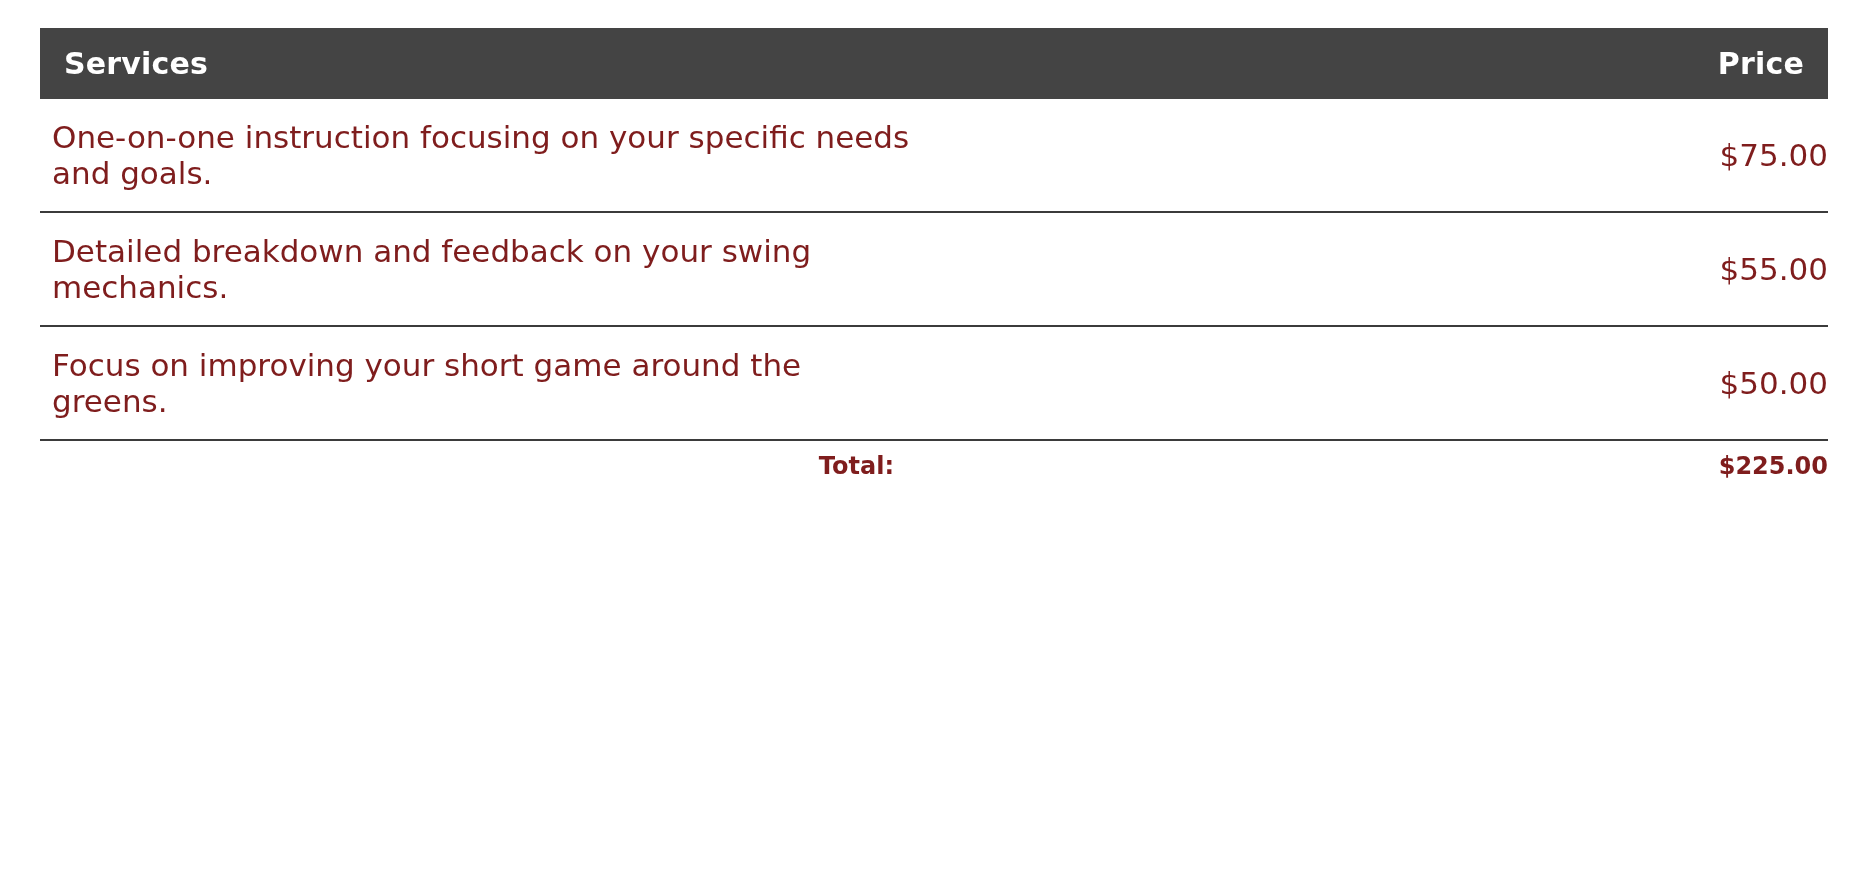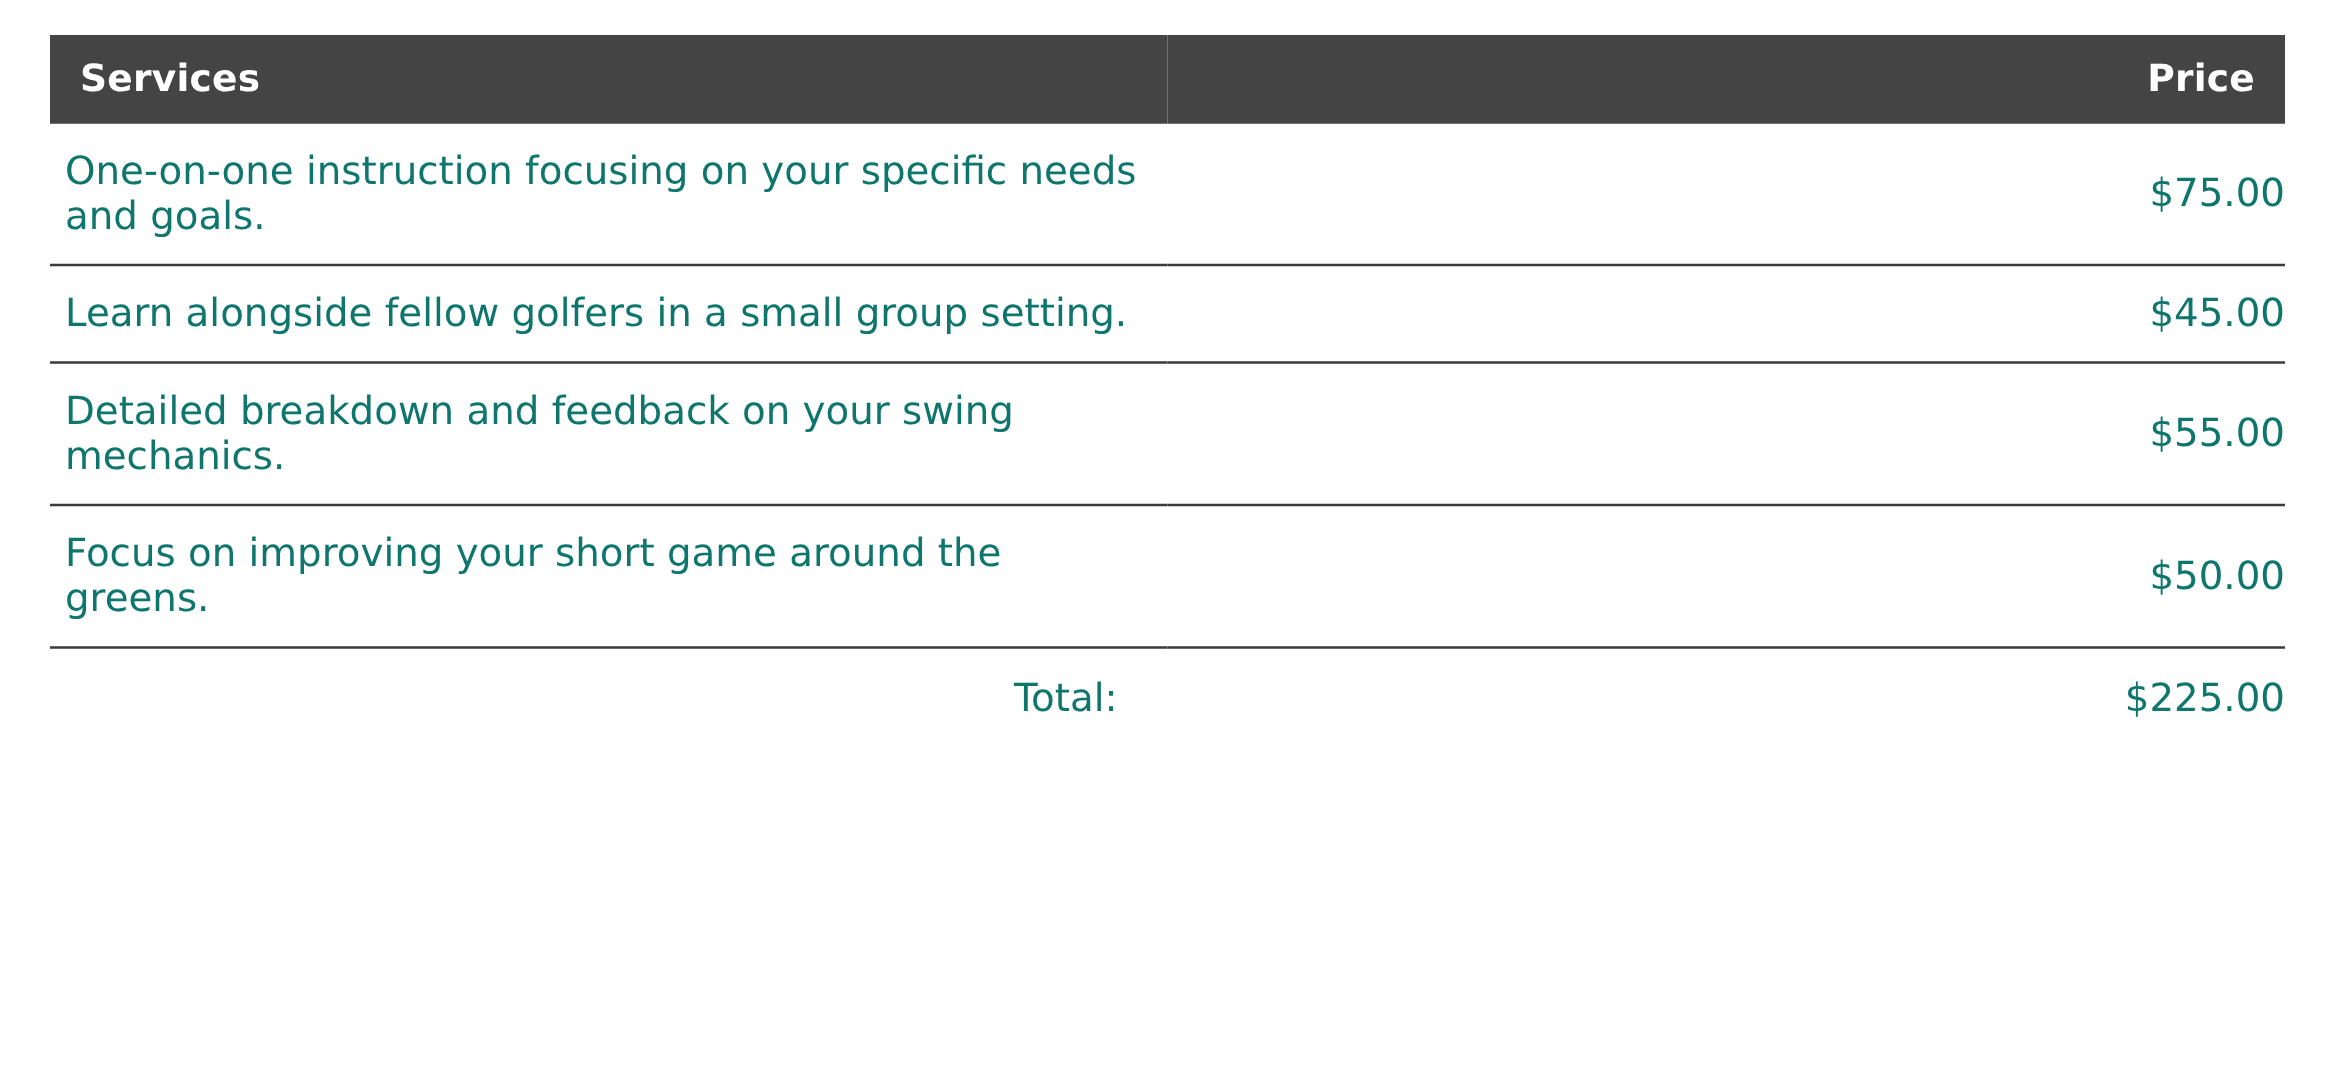--- a/index.html
+++ b/index.html
@@ -33,37 +33,37 @@
     padding: 18px 24px;
     text-align: left;
     letter-spacing: 0.2px;
   }
   .invoice-table thead th.price-col {
     text-align: right;
   }
   .invoice-table tbody td {
     font-size: 31px;
     font-weight: normal;
-    color: #0f766e;
+    color: #7f1d1d;
     padding: 20px 24px 20px 12px;
     border-bottom: 2px solid #3b3b3b;
     vertical-align: middle;
   }
   .invoice-table tbody td.price-col {
     text-align: right;
     padding-right: 0;
     width: 420px;
     white-space: nowrap;
     margin-top: 47px;
   }
   .invoice-table tbody tr.total-row td {
     border-bottom: none;
-    font-weight: normal;
-    font-size: 31px;
-    padding-top: 22px;
+    font-weight: bold;
+    font-size: 24px;
+    padding-top: 11px;
   }
   .total-label {
     text-align: right;
     padding-right: 40px !important;
   }
   .terms {
     margin-top: 42px;
     padding-left: 12px;
   }
   .terms-heading {
@@ -89,24 +89,20 @@
         <th>Services</th>
         <th class="price-col">Price</th>
       </tr>
     </thead>
     <tbody>
       <tr>
         <td>One-on-one instruction focusing on your specific needs and goals.</td>
         <td class="price-col">$75.00</td>
       </tr>
       <tr>
-        <td>Learn alongside fellow golfers in a small group setting.</td>
-        <td class="price-col">$45.00</td>
-      </tr>
-      <tr>
         <td>Detailed breakdown and feedback on your swing mechanics.</td>
         <td class="price-col">$55.00</td>
       </tr>
       <tr>
         <td>Focus on improving your short game around the greens.</td>
         <td class="price-col">$50.00</td>
       </tr>
       <tr class="total-row">
         <td class="total-label">Total:</td>
         <td class="price-col">$225.00</td>

